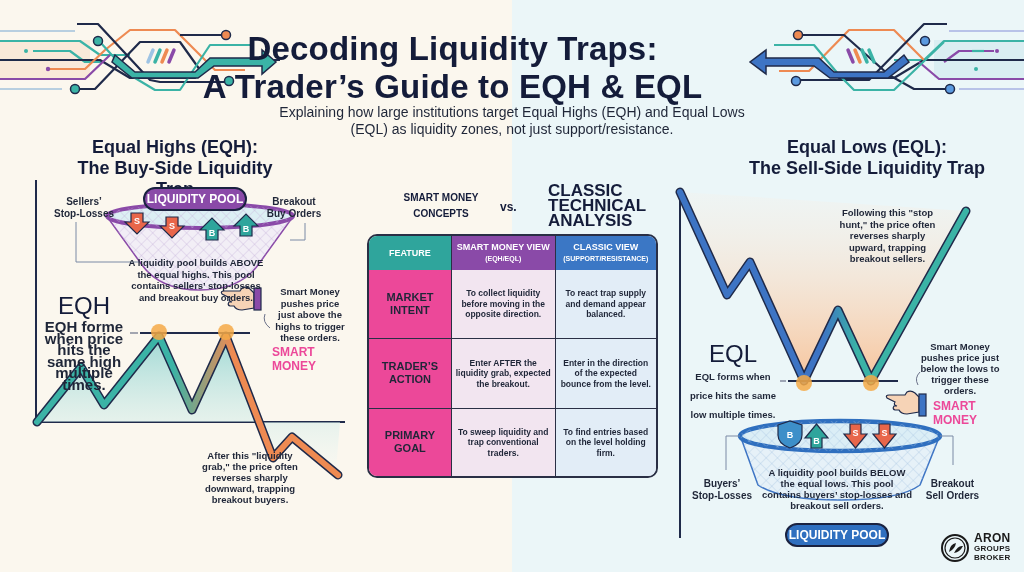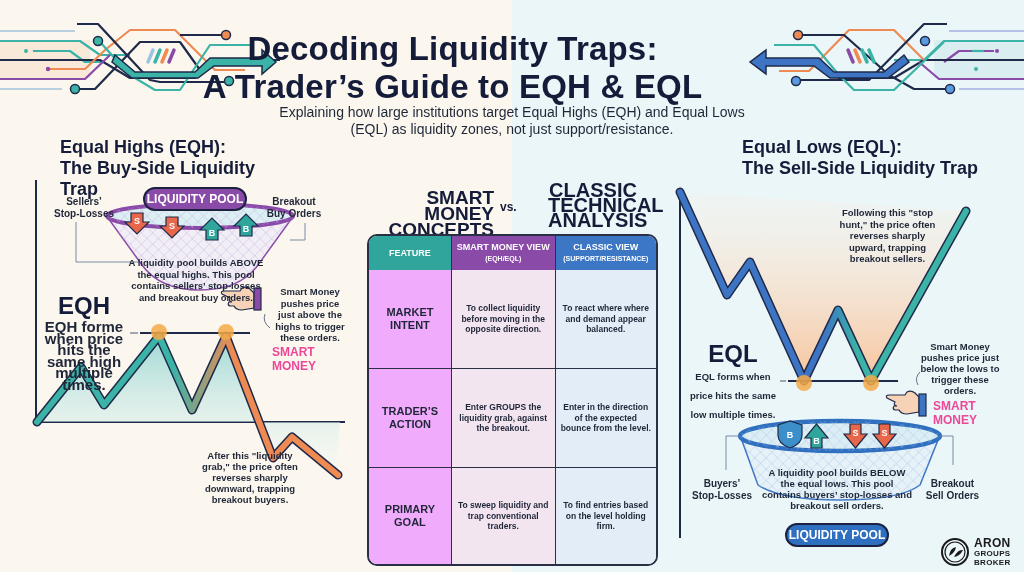--- a/index.html
+++ b/index.html
@@ -13,51 +13,51 @@
   .abs { position: absolute; }
   .title {
     left: 0; width: 905px; top: 30px; text-align: center;
     font-size: 33px; font-weight: 800; line-height: 38px; color: #141c3a; letter-spacing: 0.2px;
   }
   .subtitle {
     left: 262px; width: 500px; top: 104px; text-align: center;
     font-size: 14px; line-height: 17px; color: #1f2638;
   }
   .section-title {
-    text-align: left; font-size: 18px; font-weight: 700; line-height: 21px; color: #141c3a;
+    text-align: center; font-size: 18px; font-weight: 700; line-height: 21px; color: #141c3a;
   }
   .small-bold { font-size: 10px; font-weight: 700; line-height: 12px; text-align: center; color: #1f2638; }
-  .big-label { font-size: 24px; font-weight: 700; color: #141c3a; text-align: center; }
+  .big-label { font-size: 24px; font-weight: 400; color: #141c3a; text-align: center; }
   .pill {
     border-radius: 14px; color: #fff; font-weight: 700; font-size: 12px; text-align: center;
     line-height: 20px; border: 2px solid #1a2240;
   }
   .smart { font-size: 12px; font-weight: 800; line-height: 14px; color: #ec4899; }
 
   
-  .vs-left { left: 364px; top: 190px; width: 130px; text-align: right; font-size: 19px; font-weight: 800; line-height: 16px; color: #141c3a; }
+  .vs-left { left: 376px; top: 190px; width: 130px; text-align: center; font-size: 10px; font-weight: 800; line-height: 16px; color: #141c3a; }
   .vs { left: 500px; top: 200px; font-size: 12px; font-weight: 800; color: #141c3a; }
-  .vs-right { left: 548px; top: 183px; width: 90px; text-align: center; font-size: 20px; font-weight: 800; line-height: 15px; color: #141c3a; }
+  .vs-right { left: 548px; top: 183px; width: 90px; text-align: left; font-size: 17px; font-weight: 800; line-height: 15px; color: #141c3a; }
   table.cmp {
-    position: absolute; left: 367px; top: 234px; width: 291px; height: 332px;
+    position: absolute; left: 367px; top: 234px; width: 291px; height: 244px;
     border-collapse: separate; border-spacing: 0;
     border: 2px solid #2a2f45; border-radius: 10px; overflow: hidden;
   }
   table.cmp th, table.cmp td {
     border-right: 1.5px solid #2a2f45; border-bottom: 1.5px solid #2a2f45;
     text-align: center; vertical-align: middle; padding: 2px 3px;
   }
   table.cmp tr > *:last-child { border-right: none; }
   table.cmp tr:last-child > * { border-bottom: none; }
   table.cmp th { height: 34px; color: #fff; font-size: 9px; font-weight: 700; line-height: 11px; }
   table.cmp th .sub { font-size: 7px; font-weight: 600; display: block; }
   th.c1 { background: #2fa59c; width: 84px; }
   th.c2 { background: #8a4aa8; width: 106px; }
   th.c3 { background: #3b77c5; width: 101px; }
-  td.c1 { background: #f0abfc; font-size: 11px; font-weight: 800; line-height: 13px; color: #1f2638; vertical-align: top; padding-top: 28px; }
+  td.c1 { background: #ec4899; font-size: 11px; font-weight: 800; line-height: 13px; color: #1f2638; vertical-align: top; padding-top: 28px; }
   td.c2 { background: #f2e5f0; font-size: 8.5px; font-weight: 700; line-height: 10.5px; color: #1f2638; padding-top: 18px; }
   td.c3 { background: #e2edf7; font-size: 8.5px; font-weight: 700; line-height: 10.5px; color: #1f2638; padding-top: 18px; }
 
   .logo-text { font-size: 10.5px; font-weight: 800; line-height: 10px; color: #1a1a1a; letter-spacing: 0.3px; }
 </style>
 </head>
 <body>
 
 <svg class="abs" style="left:0;top:0" width="290" height="110" viewBox="0 0 290 110">
   <rect x="0" y="40" width="90" height="38" fill="#f8e2d0" opacity="0.7"></rect>
@@ -220,25 +220,25 @@
     <tr>
       <th class="c1"><span>FEATURE</span></th>
       <th class="c2"><span>SMART MONEY VIEW</span><span class="sub">(EQH/EQL)</span></th>
       <th class="c3"><span>CLASSIC VIEW</span><span class="sub">(SUPPORT/RESISTANCE)</span></th>
     </tr>
   </thead>
   <tbody>
     <tr>
       <td class="c1">MARKET INTENT</td>
       <td class="c2">To collect liquidity before moving in the opposite direction.</td>
-      <td class="c3">To react where where and demand appear balanced.</td>
+      <td class="c3">To react trap supply and demand appear balanced.</td>
     </tr>
     <tr>
       <td class="c1">TRADER’S ACTION</td>
-      <td class="c2">Enter GROUPS the liquidity grab, against the breakout.</td>
+      <td class="c2">Enter AFTER the liquidity grab, expected the breakout.</td>
       <td class="c3">Enter in the direction of the expected bounce from the level.</td>
     </tr>
     <tr>
       <td class="c1">PRIMARY GOAL</td>
       <td class="c2">To sweep liquidity and trap conventional traders.</td>
       <td class="c3">To find entries based on the level holding firm.</td>
     </tr>
   </tbody>
 </table>
 
@@ -304,21 +304,21 @@
 <div class="abs small-bold" style="left:835px;top:207px;width:105px;font-size:9.5px;line-height:11.5px">Following this "stop hunt," the price often reverses sharply upward, trapping breakout sellers.</div>
 <div class="abs big-label" style="left:698px;top:340px;width:70px">EQL</div>
 <div class="abs small-bold" style="left:688px;top:367px;width:90px;font-size:9.5px;line-height:19px">EQL forms when price hits the same low multiple times.</div>
 <div class="abs small-bold" style="left:920px;top:341px;width:80px;font-size:9.5px;line-height:11px">Smart Money pushes price just below the lows to trigger these orders.</div>
 <div class="abs smart" style="left:933px;top:399px;width:60px">SMART MONEY</div>
 <div class="abs small-bold" style="left:762px;top:467px;width:150px;font-size:9.5px;line-height:11px">A liquidity pool builds BELOW the equal lows. This pool contains buyers’ stop-losses and breakout sell orders.</div>
 <div class="abs small-bold" style="left:692px;top:478px;width:60px">Buyers’ Stop-Losses</div>
 <div class="abs small-bold" style="left:925px;top:478px;width:55px">Breakout Sell Orders</div>
 <div class="abs pill" style="left:785px;top:523px;width:104px;background:#2f6fbf;">LIQUIDITY POOL</div>
 
-<div class="abs" style="left:940px;top:533px;width:84px;height:34px;display:flex;align-items:flex-end;gap:4px">
+<div class="abs" style="left:940px;top:533px;width:84px;height:34px;display:flex;align-items:flex-start;gap:4px">
   <svg width="30" height="30" viewBox="0 0 30 30">
     <circle cx="15" cy="15" r="13" fill="none" stroke="#1a1a1a" stroke-width="2"></circle>
     <circle cx="15" cy="15" r="10" fill="none" stroke="#1a1a1a" stroke-width="1.2"></circle>
     <path d="M9 19 Q10 11 16 10 Q15 16 9 19 Z" fill="#1a1a1a"></path>
     <path d="M14 20 Q18 12 23 13 Q20 19 14 20 Z" fill="#1a1a1a"></path>
   </svg>
   <div>
     <div class="logo-text" style="font-size:12px;line-height:11px">ARON</div>
     <div class="logo-text" style="font-size:8px;line-height:9px">GROUPS</div>
     <div class="logo-text" style="font-size:8px;line-height:9px">BROKER</div>

